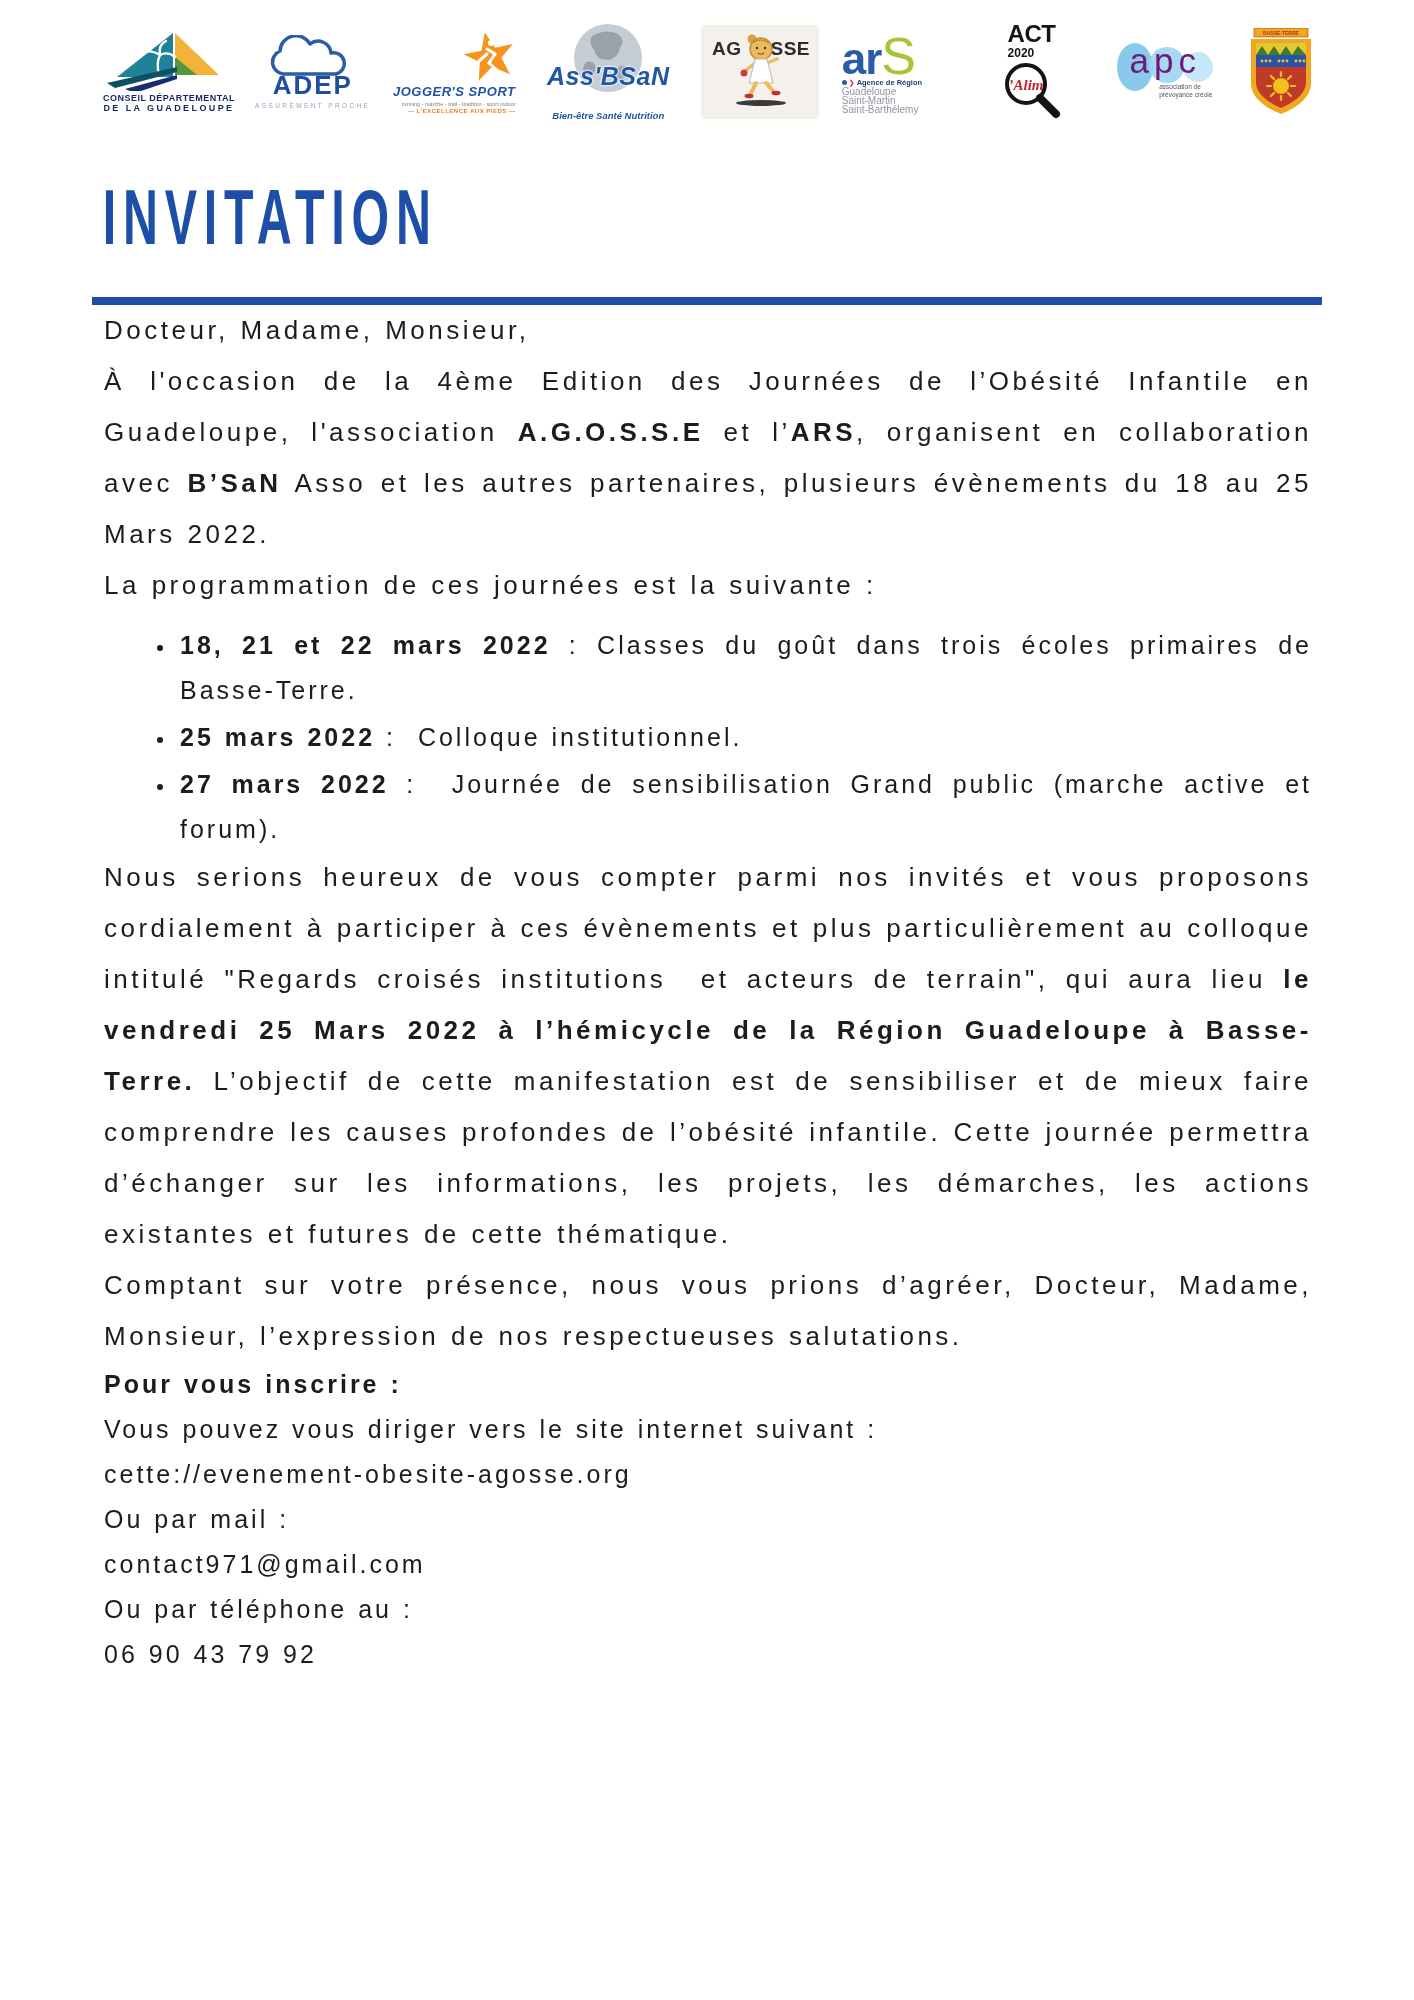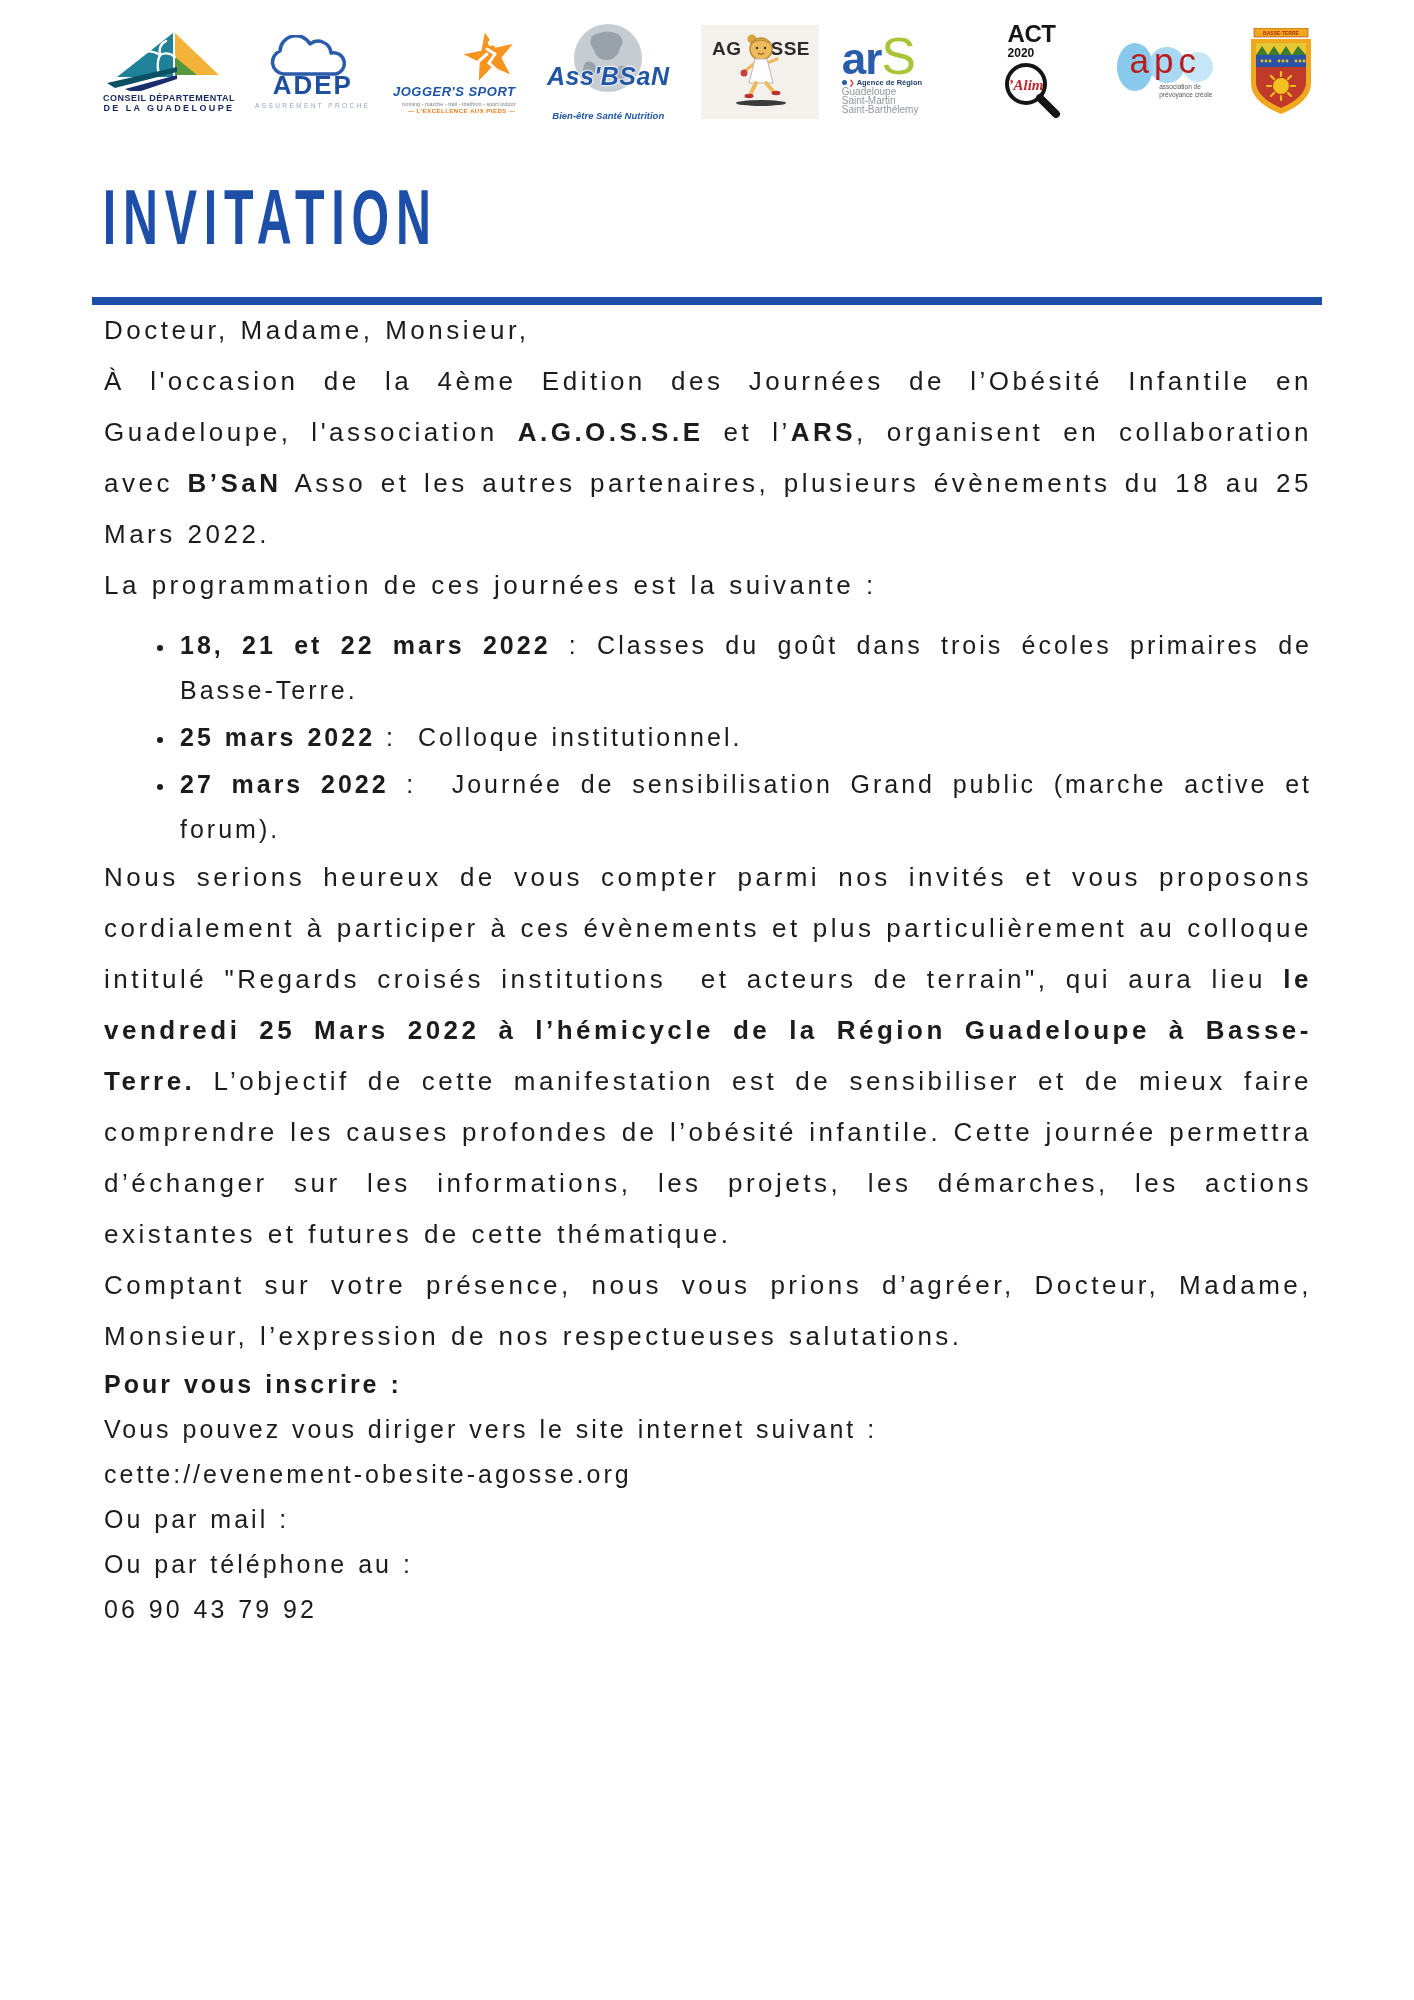--- a/index.html
+++ b/index.html
@@ -66,21 +66,21 @@
   
   .lg-act { width:122px; flex-direction:column; align-items:center; gap:2px; }
   .act-col { display:flex; flex-direction:column; align-items:flex-start; line-height:1; }
   .act-top { font-size:24px; font-weight:900; color:#151515; letter-spacing:-0.5px; }
   .act-year { font-size:12px; font-weight:700; color:#151515; margin-top:1px; }
 
   
   .lg-apc { width:114px; height:94px; position:relative; }
   .lg-apc svg { position:absolute; top:12px; left:4px; }
   .apc-word { position:absolute; top:18px; left:0; right:6px; text-align:center;
-    font-size:35px; color:#b91c1c; letter-spacing:5px; line-height:1; }
+    font-size:35px; color:#701a75; letter-spacing:5px; line-height:1; }
   .apc-sub { position:absolute; left:48px; top:58px; font-size:6.5px; color:#555; line-height:7.5px; white-space:nowrap; }
 
   .lg-crest { width:74px; }
 
   
   .title { text-align:left; margin-top:54px; line-height:82px; height:82px; }
   .title .t {
     display:inline-block; font-size:78px; font-weight:700; color:#1d4fa8;
     letter-spacing:11px; transform:scaleX(0.62); transform-origin:center; white-space:nowrap;
   }
@@ -290,18 +290,19 @@
 
     <p class="p2 just"><span>Nous serions heureux de vous compter parmi nos invités et vous proposons cordialement à participer à ces évènements et plus particulièrement au colloque intitulé "Regards croisés institutions &nbsp;et acteurs de terrain", qui aura lieu </span><b>le vendredi 25 Mars 2022 à l’hémicycle de la Région Guadeloupe à Basse-Terre.</b><span> L’objectif de cette manifestation est de sensibiliser et de mieux faire comprendre les causes profondes de l’obésité infantile. Cette journée permettra d’échanger sur les informations, les projets, les démarches, les actions existantes et futures de cette thématique.</span></p>
 
     <p class="p3 just">Comptant sur votre présence, nous vous prions d’agréer, Docteur, Madame, Monsieur, l’expression de nos respectueuses salutations.</p>
 
     <p class="signup-heading">Pour vous inscrire :</p>
     <p class="sline">Vous pouvez vous diriger vers le site internet suivant :</p>
     <p class="sline">cette://evenement-obesite-agosse.org</p>
 
     <p class="sline mail-label">Ou par mail :</p>
+    <p class="sline">contact971@gmail.com</p>
 
     <p class="sline phone-label">Ou par téléphone au :</p>
     <p class="sline">06 90 43 79 92</p>
 
   </main>
 </div>
 
 </body></html>

